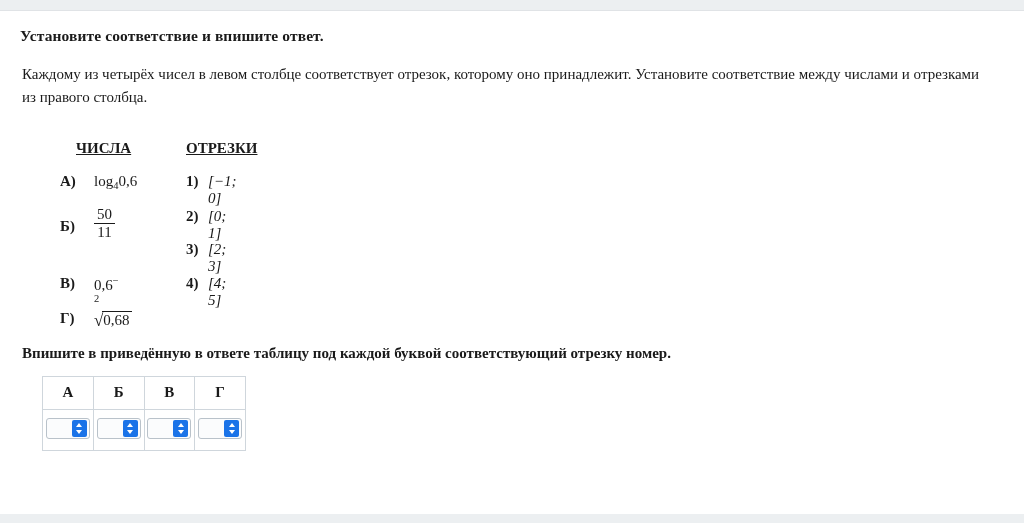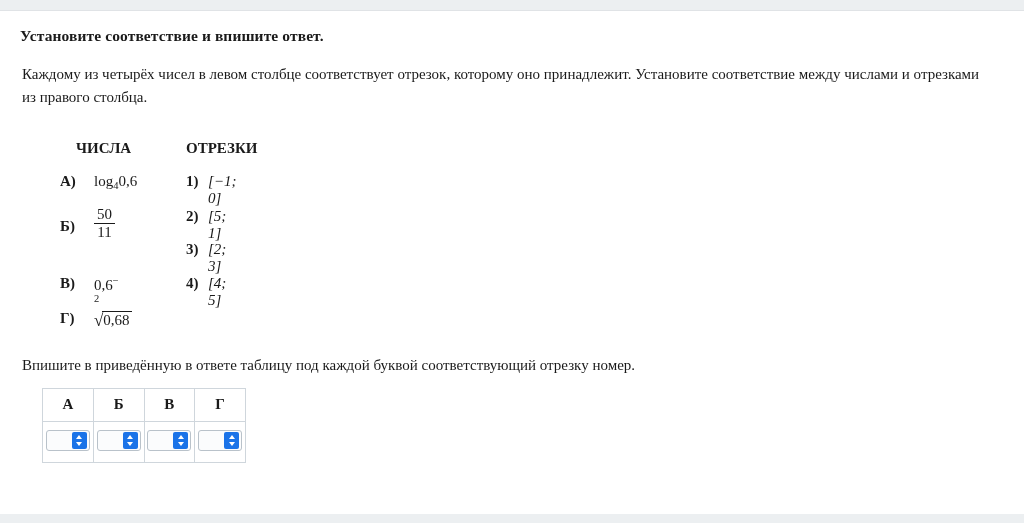--- a/index.html
+++ b/index.html
@@ -50,20 +50,21 @@
     text-align: left;
   }
   .columns {
     margin-top: 30px;
     position: relative;
     height: 200px;
   }
   .col-head {
     font-weight: bold;
     font-size: 15px;
+    text-decoration: underline;
     position: absolute;
   }
   .head-numbers { left: 56px; top: 0; }
   .head-segments { left: 166px; top: 0; }
 
   .num-row {
     position: absolute;
     font-size: 15px;
   }
   .num-label {
@@ -134,22 +135,23 @@
   }
   .sqrt .radicand {
     border-top: 1px solid #1a1a1a;
     padding: 0 2px 0 1px;
     margin-left: -1px;
     position: relative;
     top: 0px;
   }
   .instruction {
     font-size: 15px;
-    margin-top: 17px;
+    margin-top: 5px;
     margin-left: 2px;
+    font-weight: bold;
   }
   .answer-table {
     margin-top: 14px;
     margin-left: 22px;
     border-collapse: collapse;
     border: 1px solid #cfd6dc;
     width: 204px;
     background: #ffffff;
   }
   .answer-table td {
@@ -261,21 +263,21 @@
         <span class="sqrt"><span class="radical">√</span><span class="radicand">0,68</span></span>
       </span>
     </div>
 
     <div class="seg-row" style="top:33px;">
       <span class="seg-label">1)</span>
       <span class="seg-value">[−1;  0]</span>
     </div>
     <div class="seg-row" style="top:68px;">
       <span class="seg-label">2)</span>
-      <span class="seg-value">[5;  1]</span>
+      <span class="seg-value">[0;  1]</span>
     </div>
     <div class="seg-row" style="top:101px;">
       <span class="seg-label">3)</span>
       <span class="seg-value">[2;  3]</span>
     </div>
     <div class="seg-row" style="top:135px;">
       <span class="seg-label">4)</span>
       <span class="seg-value">[4;  5]</span>
     </div>
 

